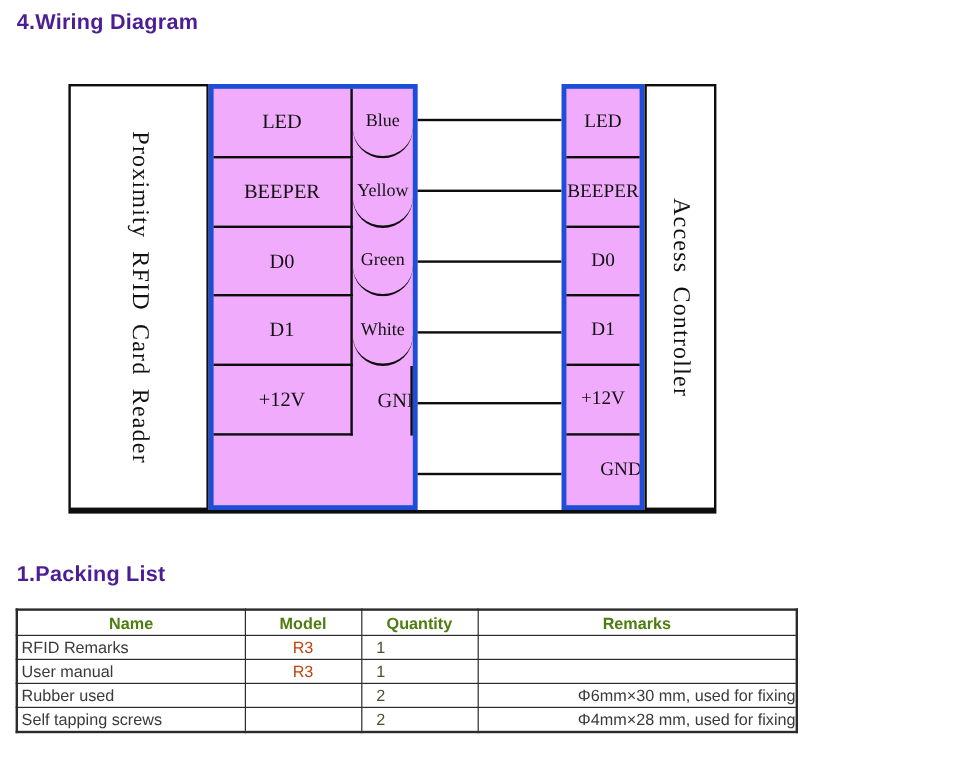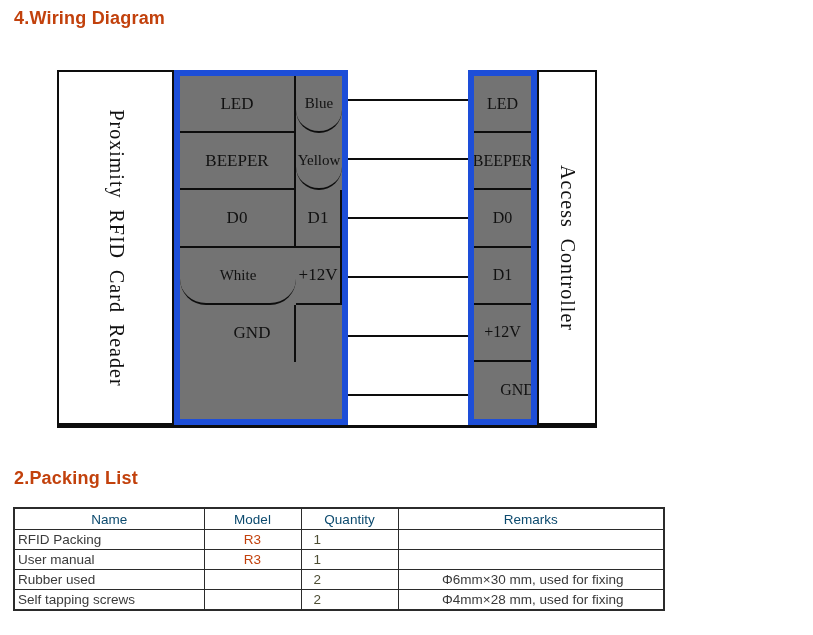--- a/index.html
+++ b/index.html
@@ -9,21 +9,21 @@
     height: 635px;
     background: #ffffff;
     font-family: "Liberation Sans", sans-serif;
     overflow: hidden;
   }
   .section-heading {
     position: absolute;
     margin: 0;
     font-size: 18px;
     font-weight: 700;
-    color: #c2410c;
+    color: #4c1d95;
     letter-spacing: 0.2px;
     font-family: "Liberation Sans", sans-serif;
   }
   #heading-4 { left: 14px; top: 8px; }
   #heading-5 { left: 14px; top: 468px; }
 
   
   .dgm { position: absolute; box-sizing: border-box; }
   .dev-box {
     border: 2px solid #0d0d0d;
@@ -37,22 +37,22 @@
     transform: translate(-50%, -50%) rotate(90deg);
     white-space: nowrap;
     font-family: "Liberation Serif", "DejaVu Serif", serif;
     font-size: 20px;
     color: #111;
     letter-spacing: 1px;
     word-spacing: 5px;
   }
   .pin-grid {
     display: grid;
-    border: 6px solid #1d4ed8;
-    background: #737373;
+    border: 4px solid #1d4ed8;
+    background: #f0abfc;
     text-align: center;
   }
   #reader-grid {
     left: 174px; top: 70px; width: 174px; height: 355px;
     grid-template-columns: 116px 1fr;
     grid-template-rows: repeat(6, 1fr);
   }
   #controller-grid {
     left: 468px; top: 70px; width: 69px; height: 355px;
     grid-template-columns: 1fr;
@@ -99,51 +99,52 @@
   #packing-table th, #packing-table td {
     border: 1px solid #2b2b2b;
     padding: 0;
     height: 19px;
     line-height: 19px;
     overflow: hidden;
     white-space: nowrap;
   }
   #packing-table { border: 2px solid #2b2b2b; }
   #packing-table thead th {
-    font-weight: 400;
-    color: #0c4a6e;
+    font-weight: 700;
+    color: #4d7c0f;
     text-align: center;
     height: 20px;
   }
   #packing-table .col-name  { width: 190px; }
   #packing-table .col-model { width: 97px; }
   #packing-table .col-qty   { width: 97px; }
   #packing-table .col-rem   { width: 266px; }
   #packing-table td.name-cell    { text-align: left; padding-left: 3px; }
   #packing-table td.model-cell   { text-align: center; color: #c2410c; }
   #packing-table td.qty-cell     { text-align: left; padding-left: 12px; color: #4d4d33; }
-  #packing-table td.remarks-cell { text-align: center; padding-left: 4px; }
+  #packing-table td.remarks-cell { text-align: right; padding-left: 4px; }
 </style>
 </head>
 <body>
 
 <div class="page">
 
   <h2 id="heading-4" class="section-heading">4.Wiring Diagram</h2>
 
   <div class="dgm dev-box" id="reader-box">
     <span class="vtext">Proximity RFID Card Reader</span>
   </div>
 
   <div class="dgm pin-grid" id="reader-grid">
     <div class="cell pin-cell">LED</div>
     <div class="cell color-cell">Blue</div>
     <div class="cell pin-cell">BEEPER</div>
     <div class="cell color-cell">Yellow</div>
     <div class="cell pin-cell">D0</div>
+    <div class="cell color-cell">Green</div>
     <div class="cell pin-cell">D1</div>
     <div class="cell color-cell">White</div>
     <div class="cell pin-cell">+12V</div>
     <div class="cell pin-cell last">GND</div>
   </div>
 
   <div class="wire" style="top:99px"></div>
   <div class="wire" style="top:158px"></div>
   <div class="wire" style="top:217px"></div>
   <div class="wire" style="top:276px"></div>
@@ -158,40 +159,40 @@
     <div class="cell ctrl-cell">+12V</div>
     <div class="cell ctrl-cell last">GND</div>
   </div>
 
   <div class="dgm dev-box" id="controller-box">
     <span class="vtext">Access Controller</span>
   </div>
 
   <div id="baseline"></div>
 
-  <h2 id="heading-5" class="section-heading">2.Packing List</h2>
+  <h2 id="heading-5" class="section-heading">1.Packing List</h2>
 
   <table id="packing-table">
     <colgroup>
       <col class="col-name">
         <col class="col-model">
         <col class="col-qty">
         <col class="col-rem">
     </colgroup>
     <thead>
       <tr>
         <th>Name</th>
         <th>Model</th>
         <th>Quantity</th>
         <th>Remarks</th>
       </tr>
     </thead>
     <tbody>
       <tr>
-        <td class="name-cell">RFID Packing</td>
+        <td class="name-cell">RFID Remarks</td>
         <td class="model-cell">R3</td>
         <td class="qty-cell">1</td>
         <td class="remarks-cell"></td>
       </tr>
       <tr>
         <td class="name-cell">User manual</td>
         <td class="model-cell">R3</td>
         <td class="qty-cell">1</td>
         <td class="remarks-cell"></td>
       </tr>

